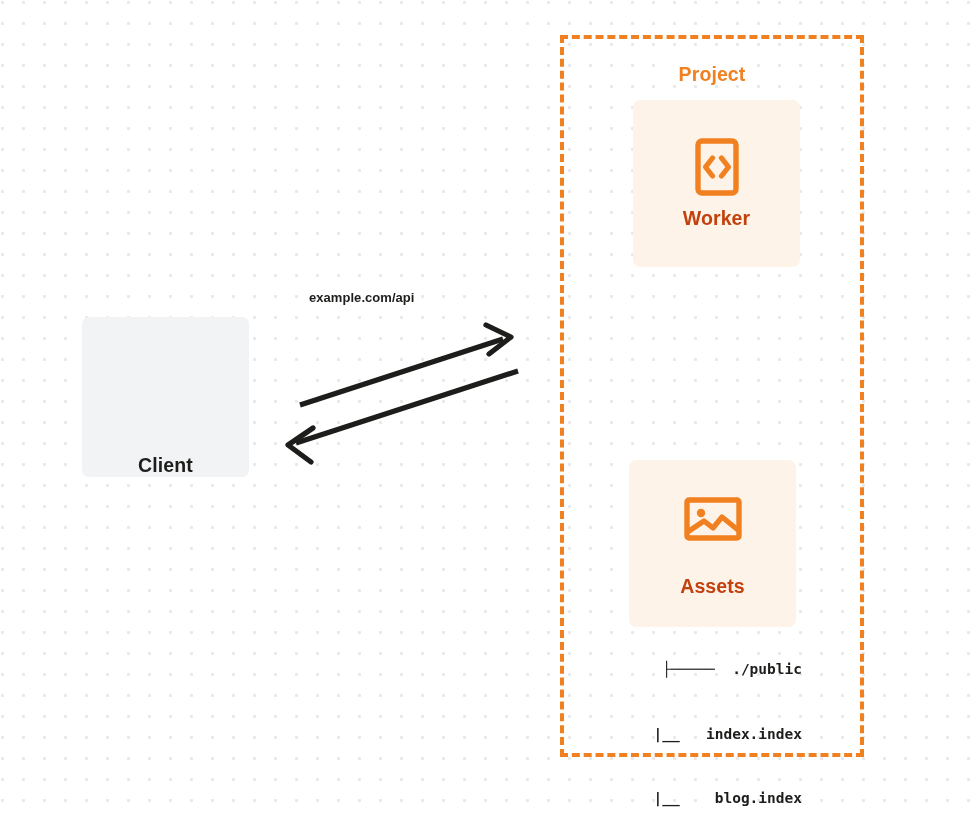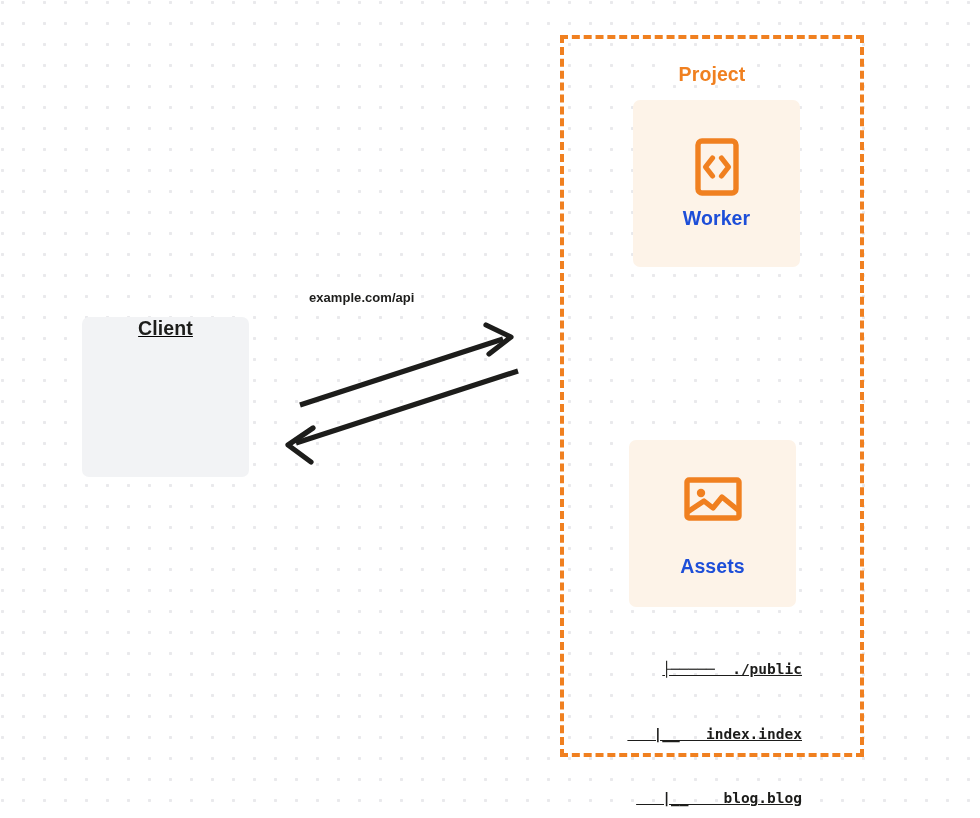--- a/index.html
+++ b/index.html
@@ -29,23 +29,22 @@
   
   #client-node {
     position: absolute;
     left: 82px;
     top: 317px;
     width: 167px;
     height: 160px;
     background: #f2f3f5;
     border-radius: 7px;
     display: flex;
-    align-items: flex-start;
+    align-items: flex-end;
     justify-content: center;
-    text-decoration: underline;
   }
   #client-node .node-label {
     font-size: 19.5px;
     font-weight: bold;
     color: #1d1d1b;
     letter-spacing: 0.1px;
   }
 
   
   #connector-label {
@@ -104,54 +103,53 @@
     width: 167px;
     height: 167px;
     background: #fdf3e8;
     border-radius: 7px;
     display: flex;
     flex-direction: column;
     align-items: center;
     justify-content: center;
   }
   #worker-card { left: 633px; top: 100px; }
-  #assets-card { left: 629px; top: 440px; gap: 14px; }
+  #assets-card { left: 629px; top: 460px; gap: 14px; }
 
   .service-icon {
     width: 60px;
     height: 60px;
     display: block;
   }
   #worker-card .service-icon { margin-bottom: 10px; }
   #assets-card .service-icon { margin-bottom: 12px; }
 
   .service-label {
     font-size: 19.5px;
     font-weight: bold;
-    color: #1d4ed8;
+    color: #c2410c;
     letter-spacing: 0.1px;
   }
 
   
   #assets-file-tree {
     position: absolute;
     left: 596px;
     top: 616px;
     width: 206px;
     font-family: "DejaVu Sans Mono", "Liberation Mono", monospace;
     font-size: 14.5px;
     font-weight: bold;
     color: #1d1d1b;
     line-height: 21.5px;
     white-space: pre;
     text-align: right;
   }
   #assets-file-tree .tree-row {
     display: block;
-    text-decoration: underline;
   }
 </style>
 </head>
 <body>
 
 <div id="canvas">
 
   <div id="client-node">
     <span class="node-label">Client</span>
   </div>
@@ -188,17 +186,17 @@
       <rect x="4" y="11" width="52" height="38" rx="2" ry="2" fill="none" stroke="#f08020" stroke-width="5.4"></rect>
       <circle cx="18" cy="24" r="4.2" fill="#f08020"></circle>
       <polyline points="6,42 21,32 30,39 39,28 55,41" fill="none" stroke="#f08020" stroke-width="5.2" stroke-linecap="round" stroke-linejoin="round"></polyline>
     </svg>
     <span class="service-label">Assets</span>
   </div>
 
   <div id="assets-file-tree">
     <span class="tree-row">├─────  ./public</span>
     <span class="tree-row">   |__   index.index</span>
-    <span class="tree-row">   |__    blog.blog</span>
+    <span class="tree-row">   |__    blog.index</span>
     
   </div>
 
 </div>
 
 </body></html>

